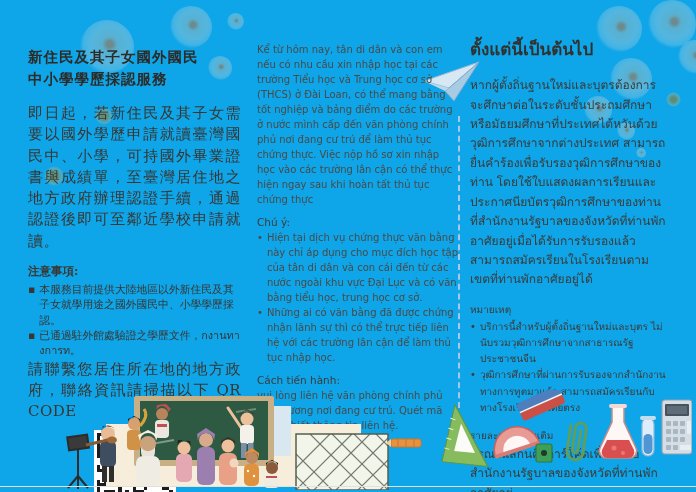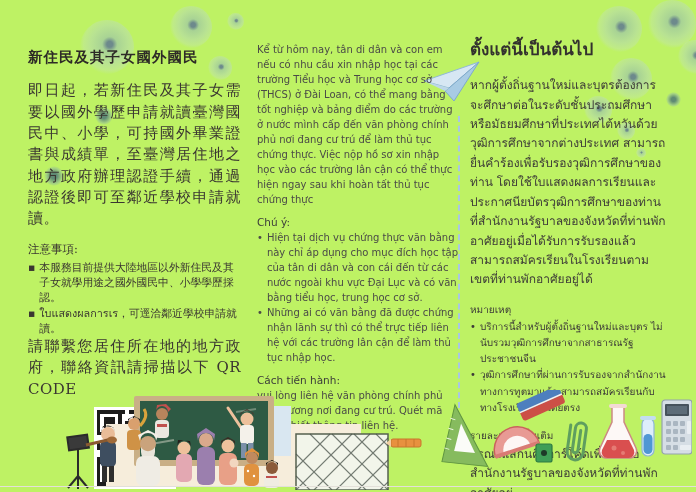--- a/index.html
+++ b/index.html
@@ -1,23 +1,23 @@
 <!DOCTYPE html>
 <html><head>
 <meta charset="utf-8">
 <style>
   html,body{margin:0;padding:0;background:#888;}
-  .page{position:relative;width:696px;height:492px;background:#bef264;overflow:hidden;
+  .page{position:relative;width:696px;height:492px;background:#0ea5e9;overflow:hidden;
         font-family:"DejaVu Sans",sans-serif;}
   
   .col{position:absolute;}
   .col-zh{left:28px;top:46px;width:213px;color:#3a3631;font-family:"DejaVu Serif",serif;}
   .col-zh h1{font-size:14.5px;font-weight:bold;line-height:1.55;margin:0 0 12px 0;letter-spacing:1px;color:#2e2b27;}
   .col-zh p.body{font-size:15px;line-height:1.42;margin:0;text-align:justify;letter-spacing:.5px;}
-  .col-zh .hd{font-size:11.5px;font-weight:normal;margin:12px 0 3px 0;}
+  .col-zh .hd{font-size:11.5px;font-weight:bold;margin:12px 0 3px 0;}
   .col-zh ul{margin:0;padding:0;list-style:none;font-size:10.8px;line-height:1.42;}
   .col-zh ul li{display:flex;gap:4px;margin:0;}
   .col-vi{left:257px;top:42px;width:202px;color:#4a4a47;}
   .col-vi h2{font-size:13px;font-weight:bold;line-height:1.35;margin:0 0 10px 0;color:#3c3c3a;}
   .col-vi p.body{font-size:10px;line-height:1.5;margin:0;}
   .col-vi .hd{font-size:10.5px;font-weight:normal;margin:9px 0 2px 0;color:#3c3c3a;}
   .col-vi ul{margin:0;padding:0;list-style:none;font-size:10px;line-height:1.5;}
   .col-vi ul li{display:flex;gap:4px;}
   .col-th{left:470px;top:38px;width:197px;color:#3c3a37;}
   .col-th h2{font-size:17px;font-weight:bold;line-height:1.3;margin:0 0 16px 0;color:#33312e;}
@@ -70,31 +70,32 @@
     <svg width="58" height="44" viewBox="0 0 58 44">
       <polygon points="1,21 56,2 26,28" fill="#d7e7f3" stroke="#90b9d6" stroke-width="1"></polygon>
       <polygon points="26,28 56,2 31,41 22,31" fill="#a8cbe4" stroke="#7fa9cc" stroke-width="1"></polygon>
       <polygon points="1,21 26,28 22,31" fill="#bdd7ea"></polygon>
     </svg>
   </div>
 
   <section class="col col-zh" data-name="panel-chinese">
     <h1 data-name="chinese-title">
       <span data-name="chinese-title-line1">新住民及其子女國外國民</span><br>
+      <span data-name="chinese-title-line2">中小學學歷採認服務</span>
     </h1>
     <p class="body" data-name="chinese-intro">即日起，若新住民及其子女需要以國外學歷申請就讀臺灣國民中、小學，可持國外畢業證書與成績單，至臺灣居住地之地方政府辦理認證手續，通過認證後即可至鄰近學校申請就讀。</p>
     <div class="hd" data-name="chinese-notes-heading">注意事項:</div>
     <ul data-name="chinese-notes-list">
       <li data-name="note-item">
         <span class="b" data-name="bullet-icon">▪</span>
         <span data-name="note-text">本服務目前提供大陸地區以外新住民及其子女就學用途之國外國民中、小學學歷採認。</span>
         </li>
       <li data-name="note-item">
         <span class="b" data-name="bullet-icon">▪</span>
-        <span data-name="note-text">ใบแสดงผลการเร，可逕洽鄰近學校申請就讀。</span>
+        <span data-name="note-text">已通過駐外館處驗證之學歷文件，กงานทางการท。</span>
         </li>
     </ul>
     <p class="body" data-name="chinese-details-text">請聯繫您居住所在地的地方政府，聯絡資訊請掃描以下 QR CODE</p>
     <div class="qr-wrap">
       <div data-name="qr-code">
           <div class="on"></div>
           <div class="on"></div>
           <div class="on"></div>
           <div class="on"></div>
           <div class="on"></div>

